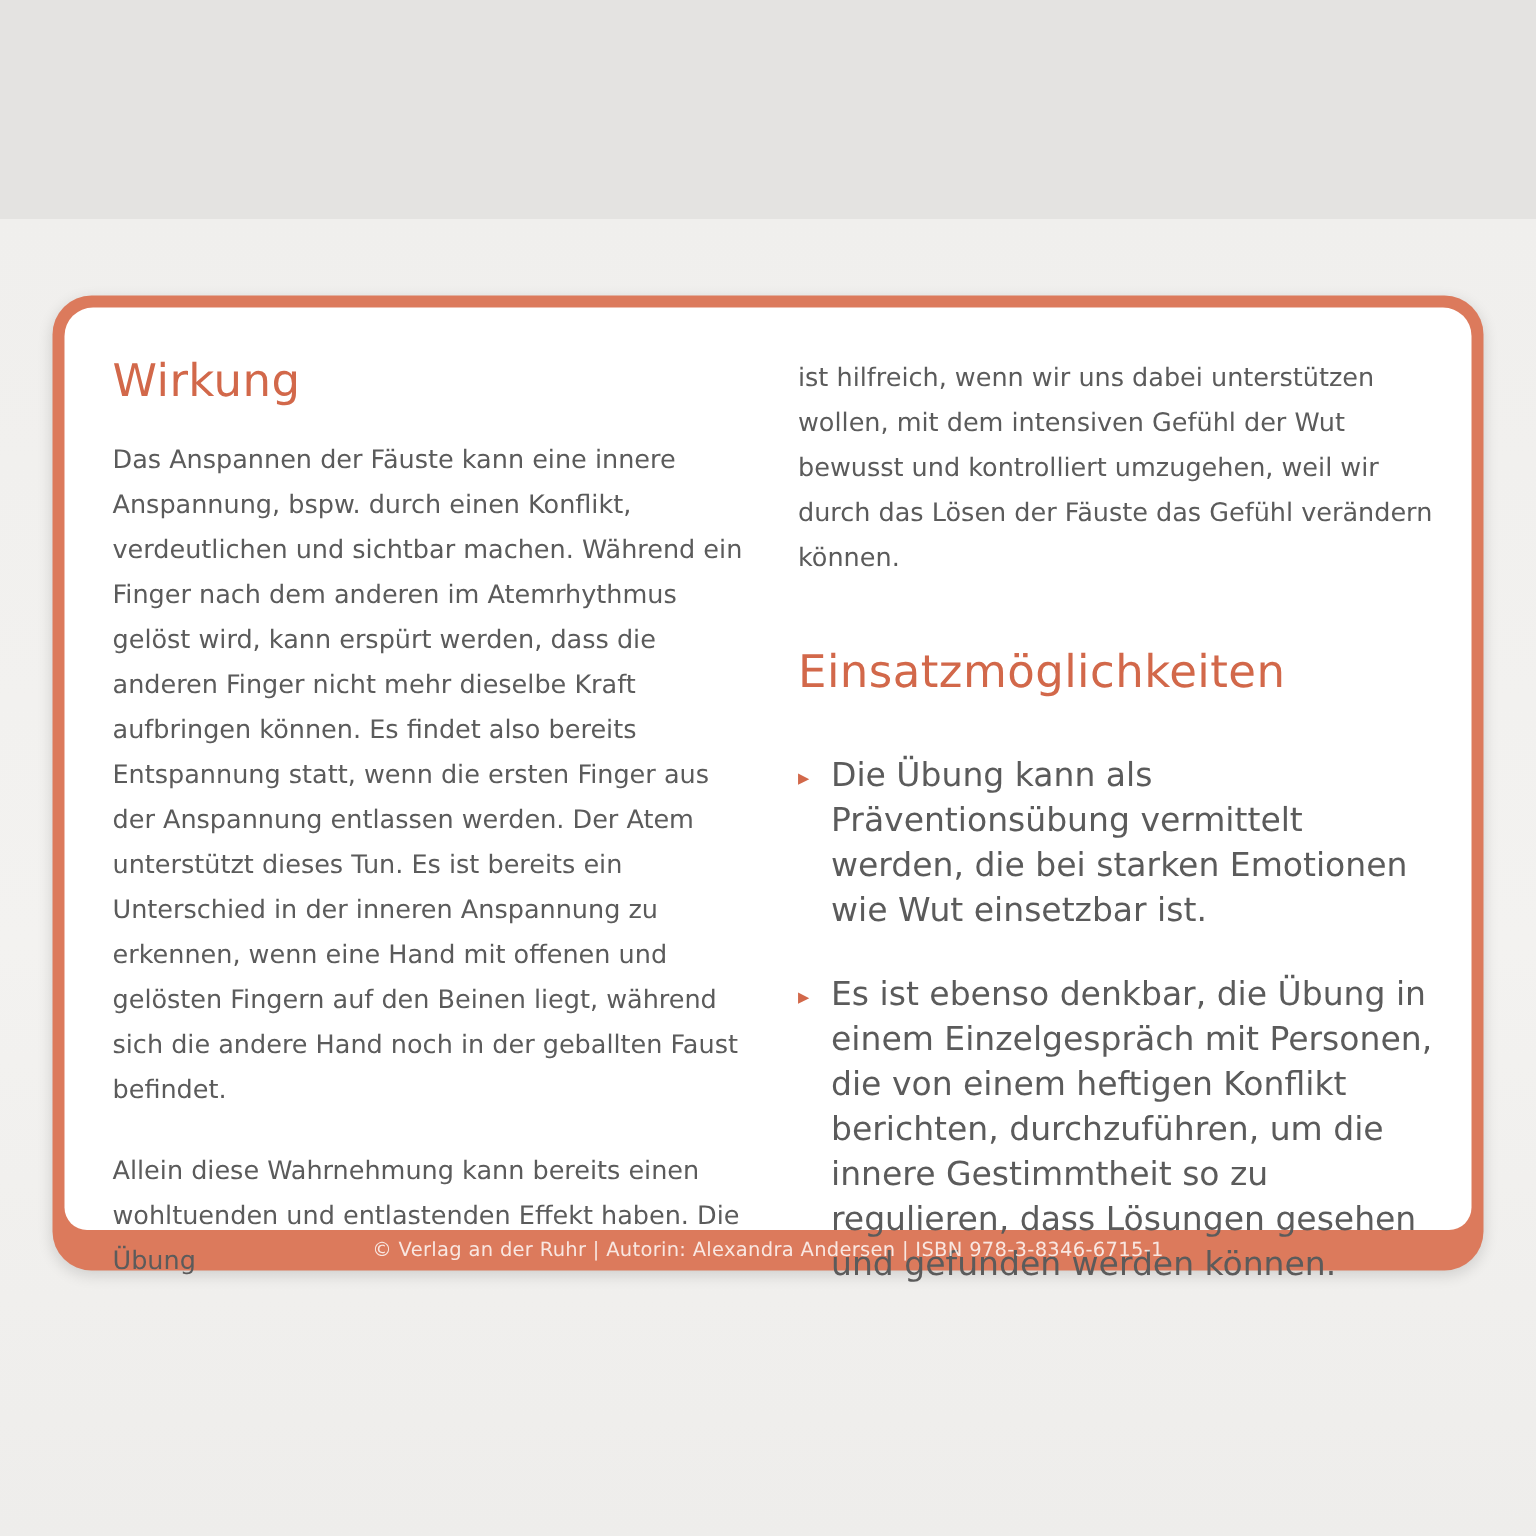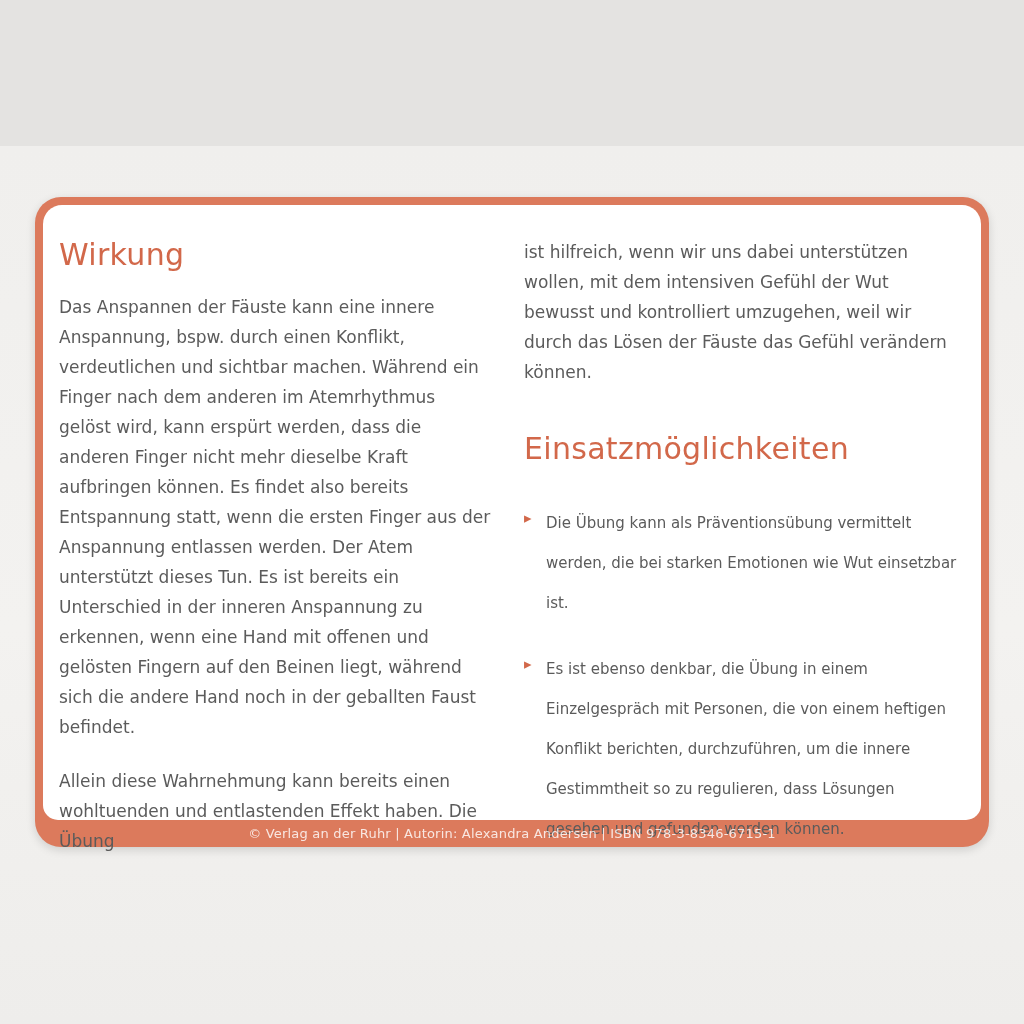--- a/index.html
+++ b/index.html
@@ -37,21 +37,21 @@
     box-shadow: 0 3px 10px rgba(0,0,0,0.14);
   }
   .card-inner {
     position: absolute;
     left: 8px;
     right: 8px;
     top: 8px;
     bottom: 27px;
     background: #ffffff;
     border-radius: 19px 19px 15px 15px;
-    padding: 32px 24px 0 16px;
+    padding: 32px 24px 0 32px;
     box-sizing: border-box;
     display: flex;
     gap: 32px;
   }
   .col {
     flex: 1 1 0;
     min-width: 0;
   }
   .heading {
     font-size: 30px;
@@ -74,22 +74,22 @@
     align-items: flex-start;
     margin: 0 0 26px 0;
   }
   .bullet-marker {
     flex: 0 0 22px;
     color: #d2684a;
     font-size: 15px;
     line-height: 30px;
   }
   .bullet-text {
-    font-size: 15px;
-    line-height: 40px;
+    font-size: 22px;
+    line-height: 30px;
     color: #5b5b5b;
   }
   .card-footer {
     position: absolute;
     left: 0;
     right: 0;
     bottom: 0;
     height: 27px;
     display: flex;
     align-items: center;

